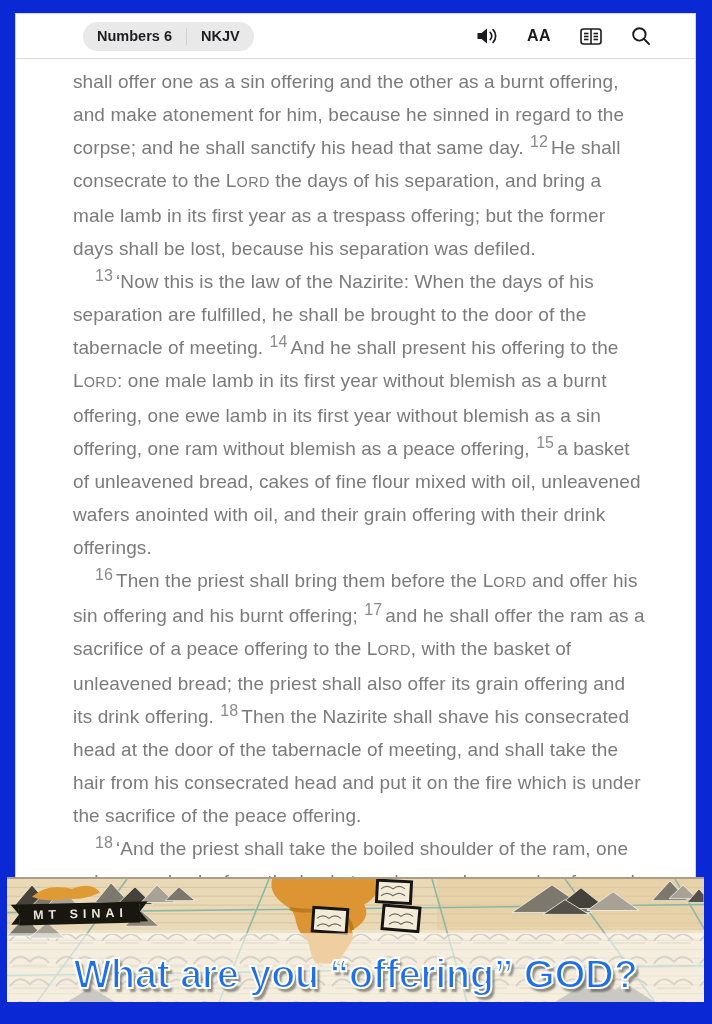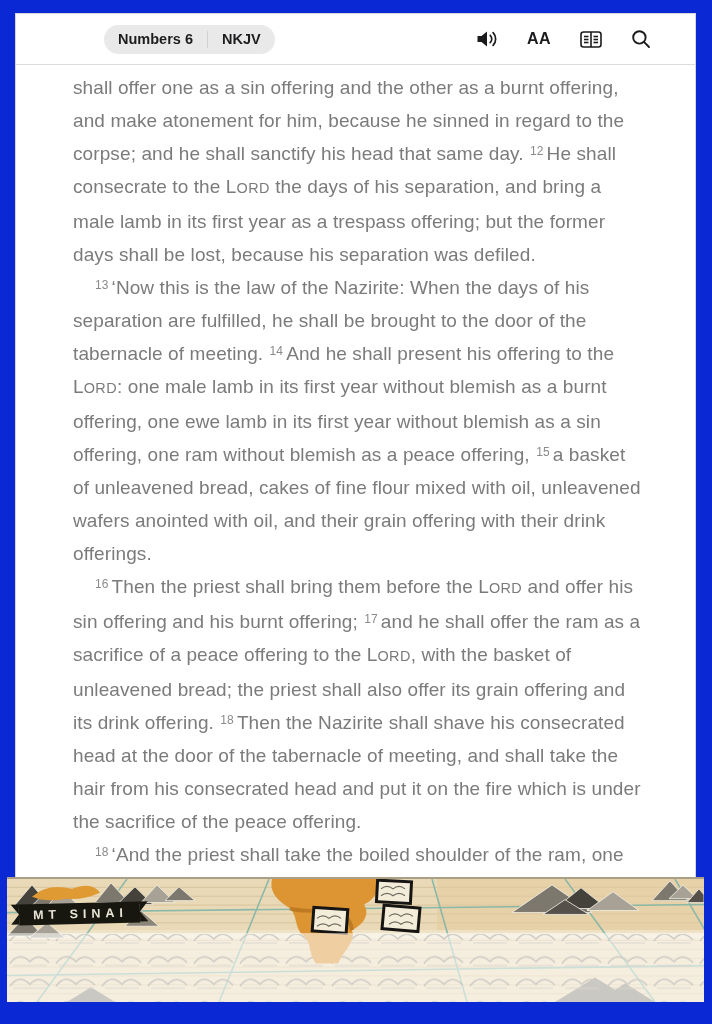--- a/index.html
+++ b/index.html
@@ -7,34 +7,34 @@
     --caption-blue:#1f6fe6;
     --body-text:#7b7b7b;
     --header-ink:#1d1d1f;
   }
   *{box-sizing:border-box;margin:0;padding:0}
   html,body{width:712px;height:1024px;overflow:hidden;font-family:"Liberation Sans",sans-serif}
   .frame{position:relative;width:712px;height:1024px;background:var(--frame-blue)}
   .page{position:absolute;left:15px;top:13px;width:681px;height:989px;background:#ffffff;border:1px solid #d6d6d6;overflow:hidden}
 
   
-  .header{position:relative;height:51px;display:flex;align-items:center;background:#fff;border-bottom:1px solid #dcdcdc;padding-left:88px;padding-right:44px}
+  .header{position:relative;height:45px;display:flex;align-items:center;background:#fff;border-bottom:1px solid #dcdcdc;padding-left:67px;padding-right:44px}
   .pill{display:flex;align-items:center;background:#e9e9ea;border-radius:17px;height:29px;overflow:hidden}
   .pill-seg{border:none;background:transparent;font-family:"Liberation Sans",sans-serif;font-size:14.5px;font-weight:700;color:var(--header-ink);padding:0 14px;height:100%;cursor:pointer}
   .pill-divider{width:1px;height:17px;background:#d2d2d4}
   .header-icons{margin-left:auto;display:flex;align-items:center;gap:28px}
   .hicon{display:flex;align-items:center;justify-content:center;background:none;border:none;cursor:pointer;color:#1b1b1d;padding:0}
   .aa-label{font-size:16px;font-weight:700;color:#1b1b1d;letter-spacing:0.5px}
 
   
   .passage{height:819px;overflow:hidden;padding:6px 50px 0 57px;font-size:19px;line-height:33px;color:var(--body-text);letter-spacing:0.1px}
   .para{margin:0}
   .para.indent{text-indent:21px}
   .italic{}
-  .vnum{font-size:12px;line-height:0;position:relative;top:-0.42em;vertical-align:baseline;margin:0 3px 0 1px;color:#8a8a8a}
+  .vnum{font-size:16px;line-height:0;position:relative;top:-0.42em;vertical-align:baseline;margin:0 3px 0 1px;color:#8a8a8a}
   .lord .sc{font-size:0.76em;letter-spacing:0.4px}
 
   
   .banner{position:absolute;left:7px;top:877px;width:697px;height:125px;overflow:hidden;border-top:2px solid #aba086}
   .banner svg{display:block;width:100%;height:100%}
   .ribbon{position:absolute;left:12px;top:24px;height:21px;display:flex;align-items:center;background:#17160f;color:#e9e4d6;font-size:12.5px;font-weight:700;letter-spacing:5px;padding:0 12px 0 14px;transform:rotate(-1.5deg)}
   .ribbon:before{content:"";position:absolute;left:-8px;top:0;border-top:10.5px solid #17160f;border-bottom:10.5px solid #17160f;border-left:8px solid transparent}
   .ribbon:after{content:"";position:absolute;right:-8px;top:0;border-top:10.5px solid #17160f;border-bottom:10.5px solid #17160f;border-right:8px solid transparent}
   .banner-caption{position:absolute;left:0;right:0;bottom:5px;text-align:center;font-size:40px;font-weight:700;letter-spacing:-0.5px;color:var(--caption-blue);-webkit-text-stroke:2px #ffffff;text-shadow:3px 4px 2px rgba(30,30,30,0.45);white-space:nowrap}
 </style>
@@ -164,14 +164,15 @@
         <path d="M310 48 q 6 -5 12 0 q 6 -5 12 0"></path>
       </g>
 
       <rect x="0" y="55" width="697" height="70" fill="#ffffff" opacity="0.55"></rect>
     </svg>
 
     <div class="ribbon">
       <span>MT SINAI</span>
     </div>
 
+    <div class="banner-caption">What are you “offering” GOD?</div>
   </div>
 </div>
 
 </body></html>

